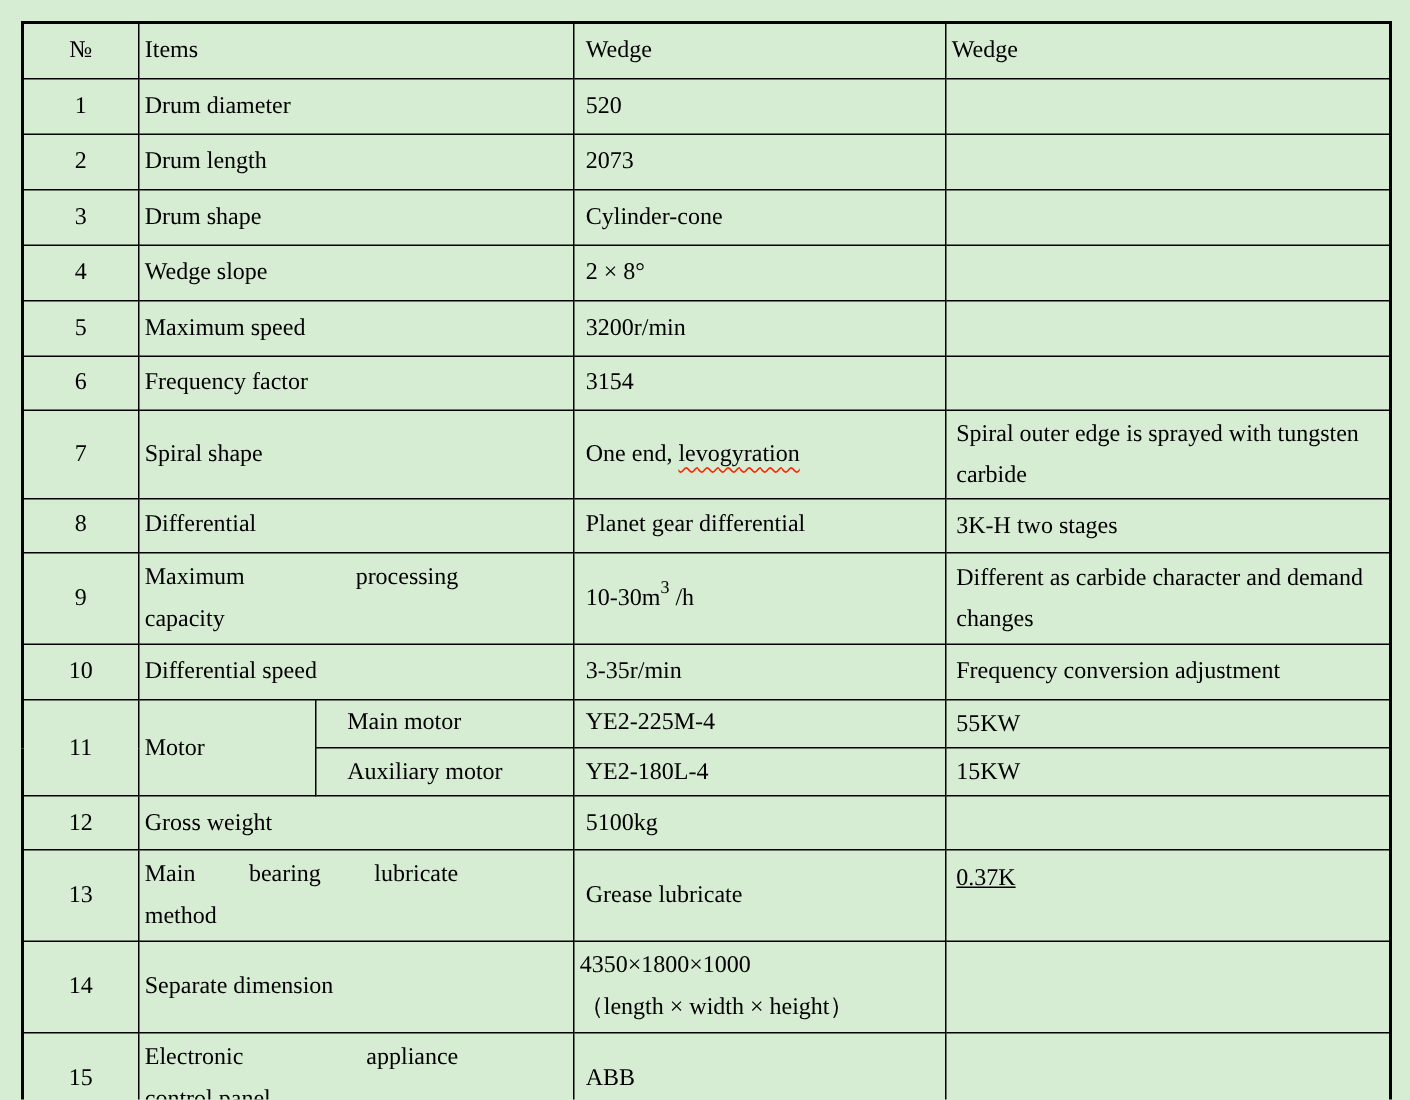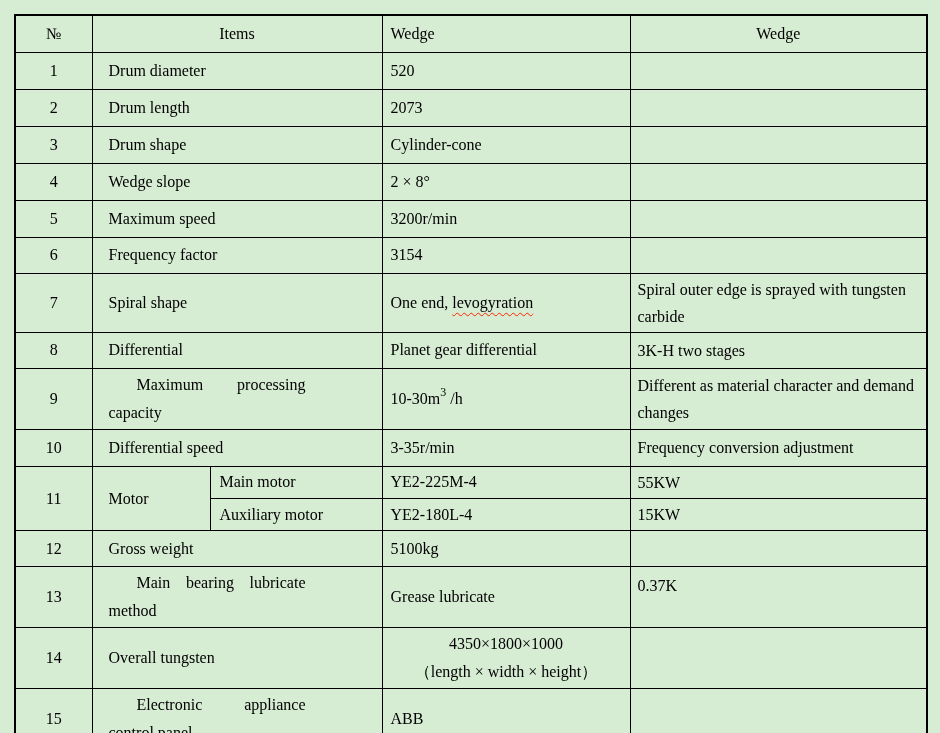--- a/index.html
+++ b/index.html
@@ -15,29 +15,29 @@
     width:912px;border-collapse:collapse;table-layout:fixed;
     border:2.5px solid #000;
   }
   td{
     border:1.5px solid #000;
     padding:2px 8px;
     vertical-align:middle;
     overflow:hidden;
   }
   .c-no{text-align:center;padding:2px 2px;}
-  .c-items{padding-left:16px;}
-  .c-sub{padding-left:9px;}
+  .c-items{padding-left:4px;}
+  .c-sub{padding-left:21px;}
   .c-data{padding-left:8px;}
   .c-remark{padding-left:7px;line-height:1.7;}
-  .center{text-align:center;padding-left:4px;padding-right:4px;}
+  .center{text-align:left;padding-left:4px;padding-right:4px;}
   .lines{line-height:1.75;}
   .narrow{padding-right:76px;}
-  .jfirst{text-align:justify;text-align-last:justify;margin-left:28px;}
-  .top{vertical-align:top;padding-top:5px;}
+  .jfirst{text-align:justify;text-align-last:justify;}
+  .top{vertical-align:top;padding-top:5px;text-decoration:underline;}
   .wavy{
     text-decoration-line:underline;
     text-decoration-style:wavy;
     text-decoration-color:#ff2400;
     text-decoration-thickness:1px;
     text-underline-offset:4px;
   }
   sup.cube{font-size:12px;position:relative;top:-2px;vertical-align:super;line-height:0;}
   tr.h37{height:37px} tr.h36{height:36px} tr.h54{height:54px}
   tr.h51{height:51px} tr.h30{height:30px} tr.h28{height:28px}
@@ -119,21 +119,21 @@
     <td class="c-remark">3K-H two stages</td>
   </tr>
 
   <tr class="h51">
     <td class="c-no">9</td>
     <td class="c-items narrow lines" colspan="2">
       <div class="jfirst">Maximum processing</div>
       <div>capacity</div>
     </td>
     <td class="c-data"><span>10-30m</span><sup class="cube">3</sup><span> /h</span></td>
-    <td class="c-remark">Different as material character and demand changes</td>
+    <td class="c-remark">Different as carbide character and demand changes</td>
   </tr>
 
   <tr class="h37">
     <td class="c-no">10</td>
     <td class="c-items" colspan="2">Differential speed</td>
     <td class="c-data">3-35r/min</td>
     <td class="c-remark">Frequency conversion adjustment</td>
   </tr>
 
   <tr class="h30">
@@ -161,21 +161,21 @@
     <td class="c-items narrow lines" colspan="2">
       <div class="jfirst">Main bearing lubricate</div>
       <div>method</div>
     </td>
     <td class="c-data">Grease lubricate</td>
     <td class="c-remark top">0.37K</td>
   </tr>
 
   <tr class="h53">
     <td class="c-no">14</td>
-    <td class="c-items" colspan="2">Overall tungsten</td>
+    <td class="c-items" colspan="2">Separate dimension</td>
     <td class="c-data center lines">
       <div>4350×1800×1000</div>
       <div>（length × width × height）</div>
     </td>
     <td class="c-remark"></td>
   </tr>
 
   <tr class="h59">
     <td class="c-no">15</td>
     <td class="c-items narrow lines" colspan="2">

